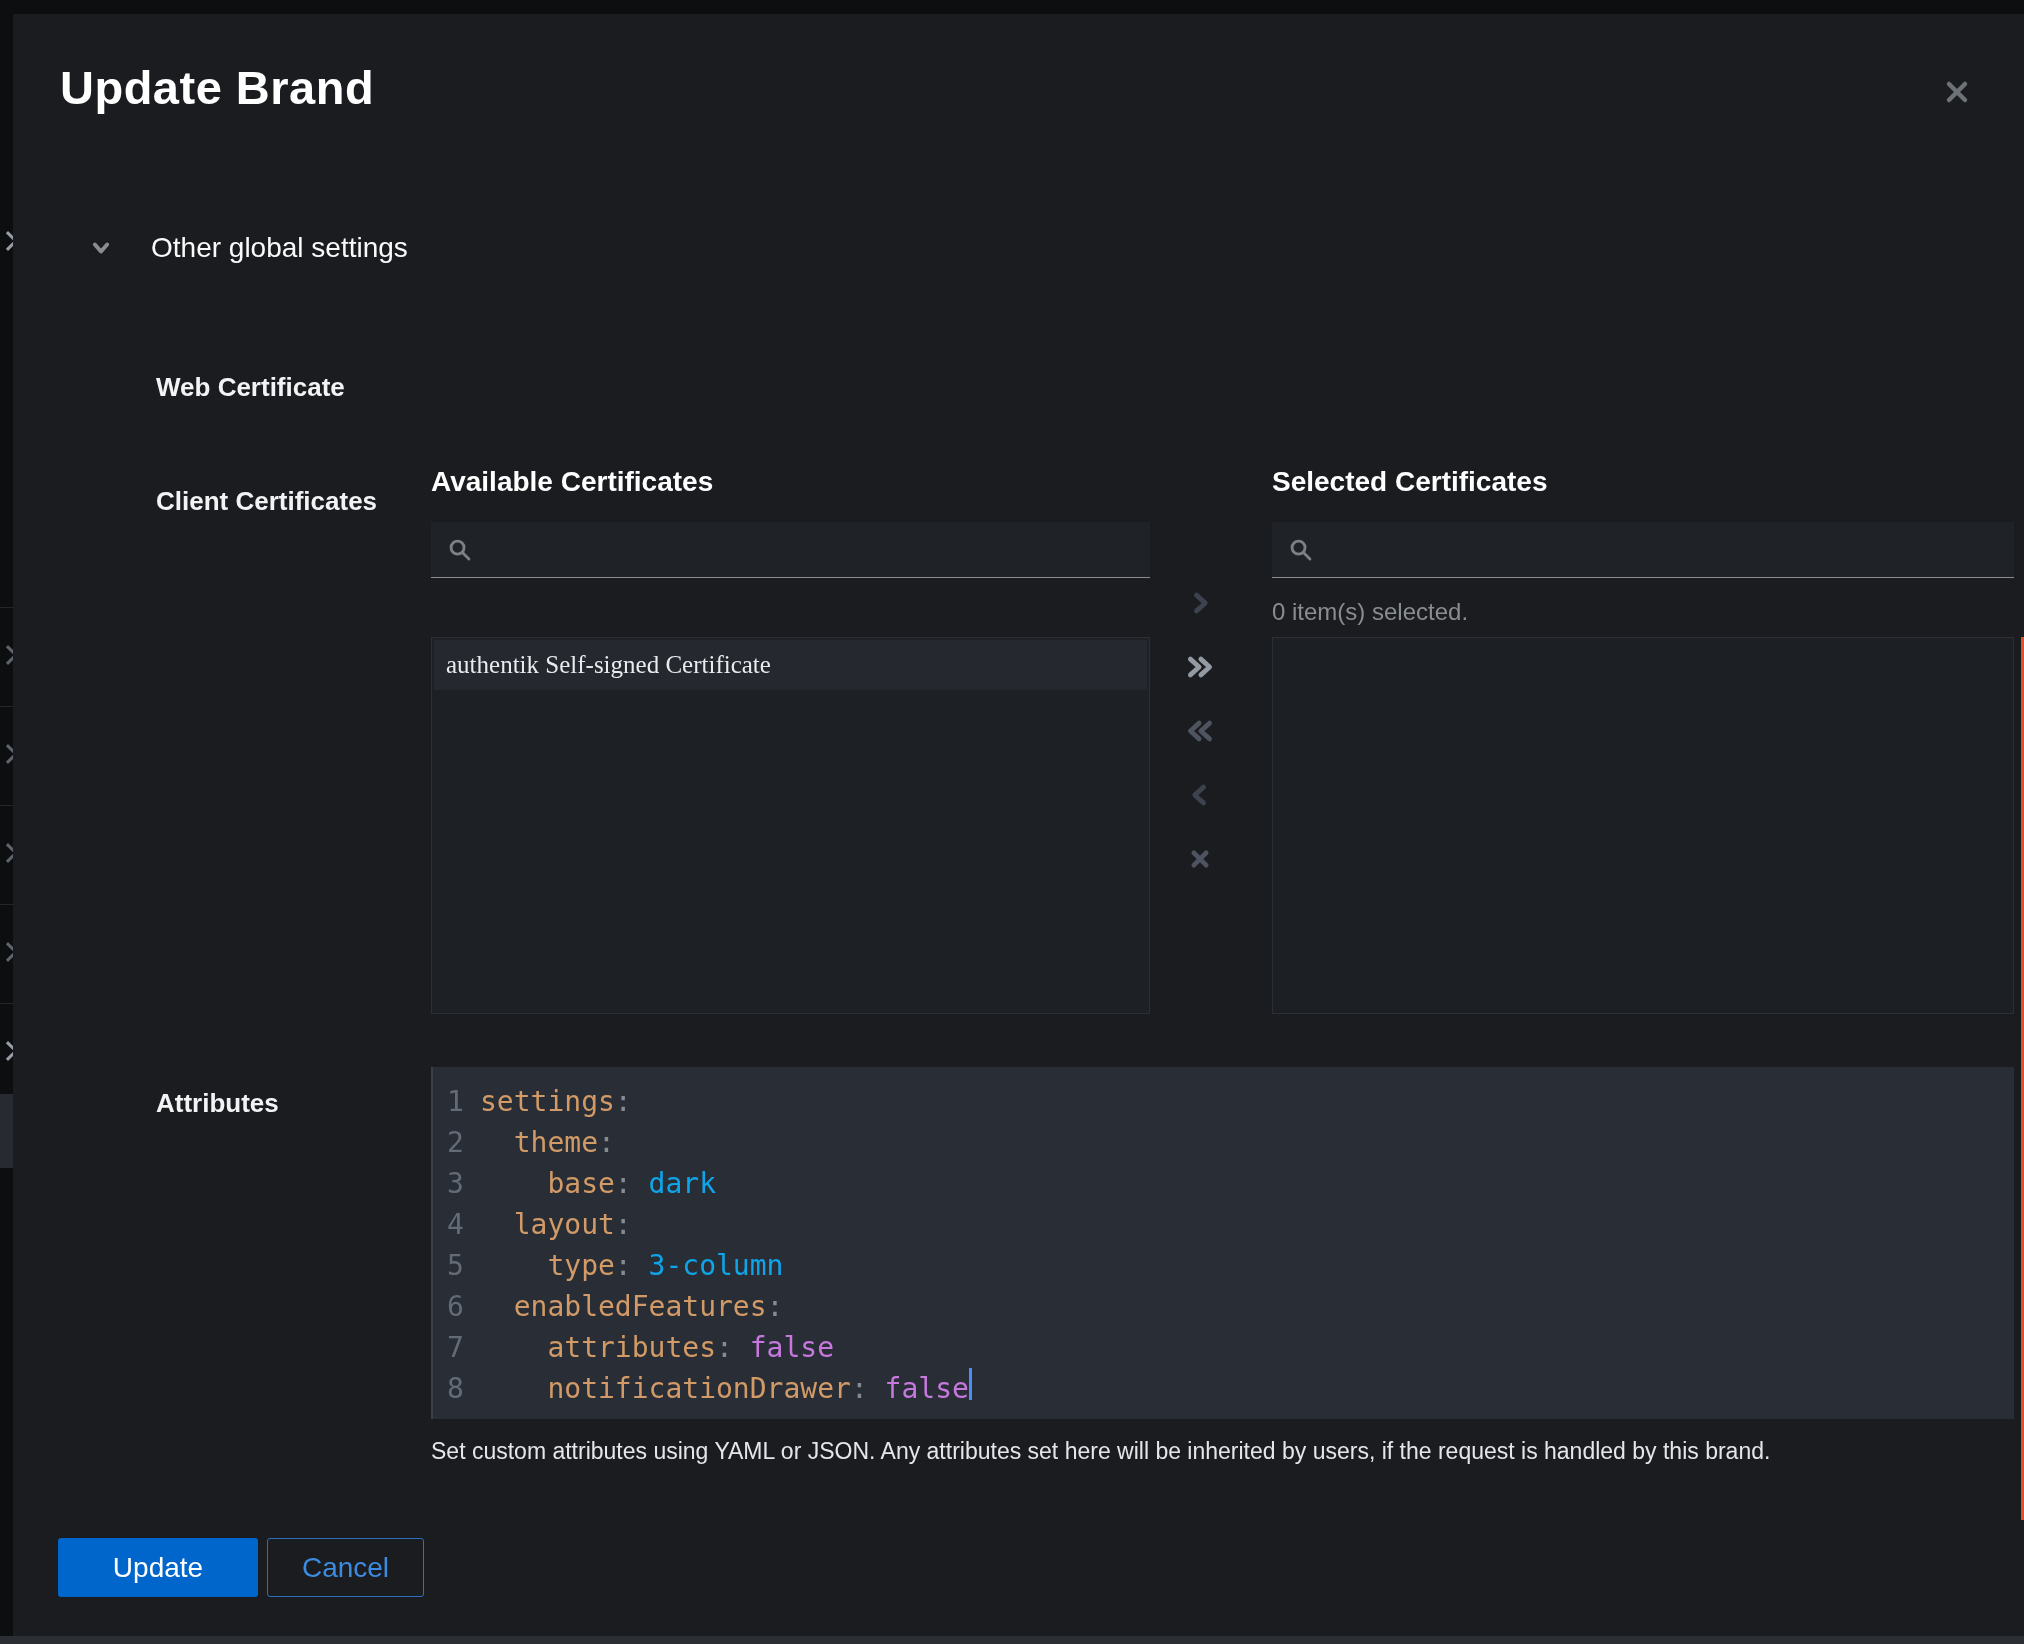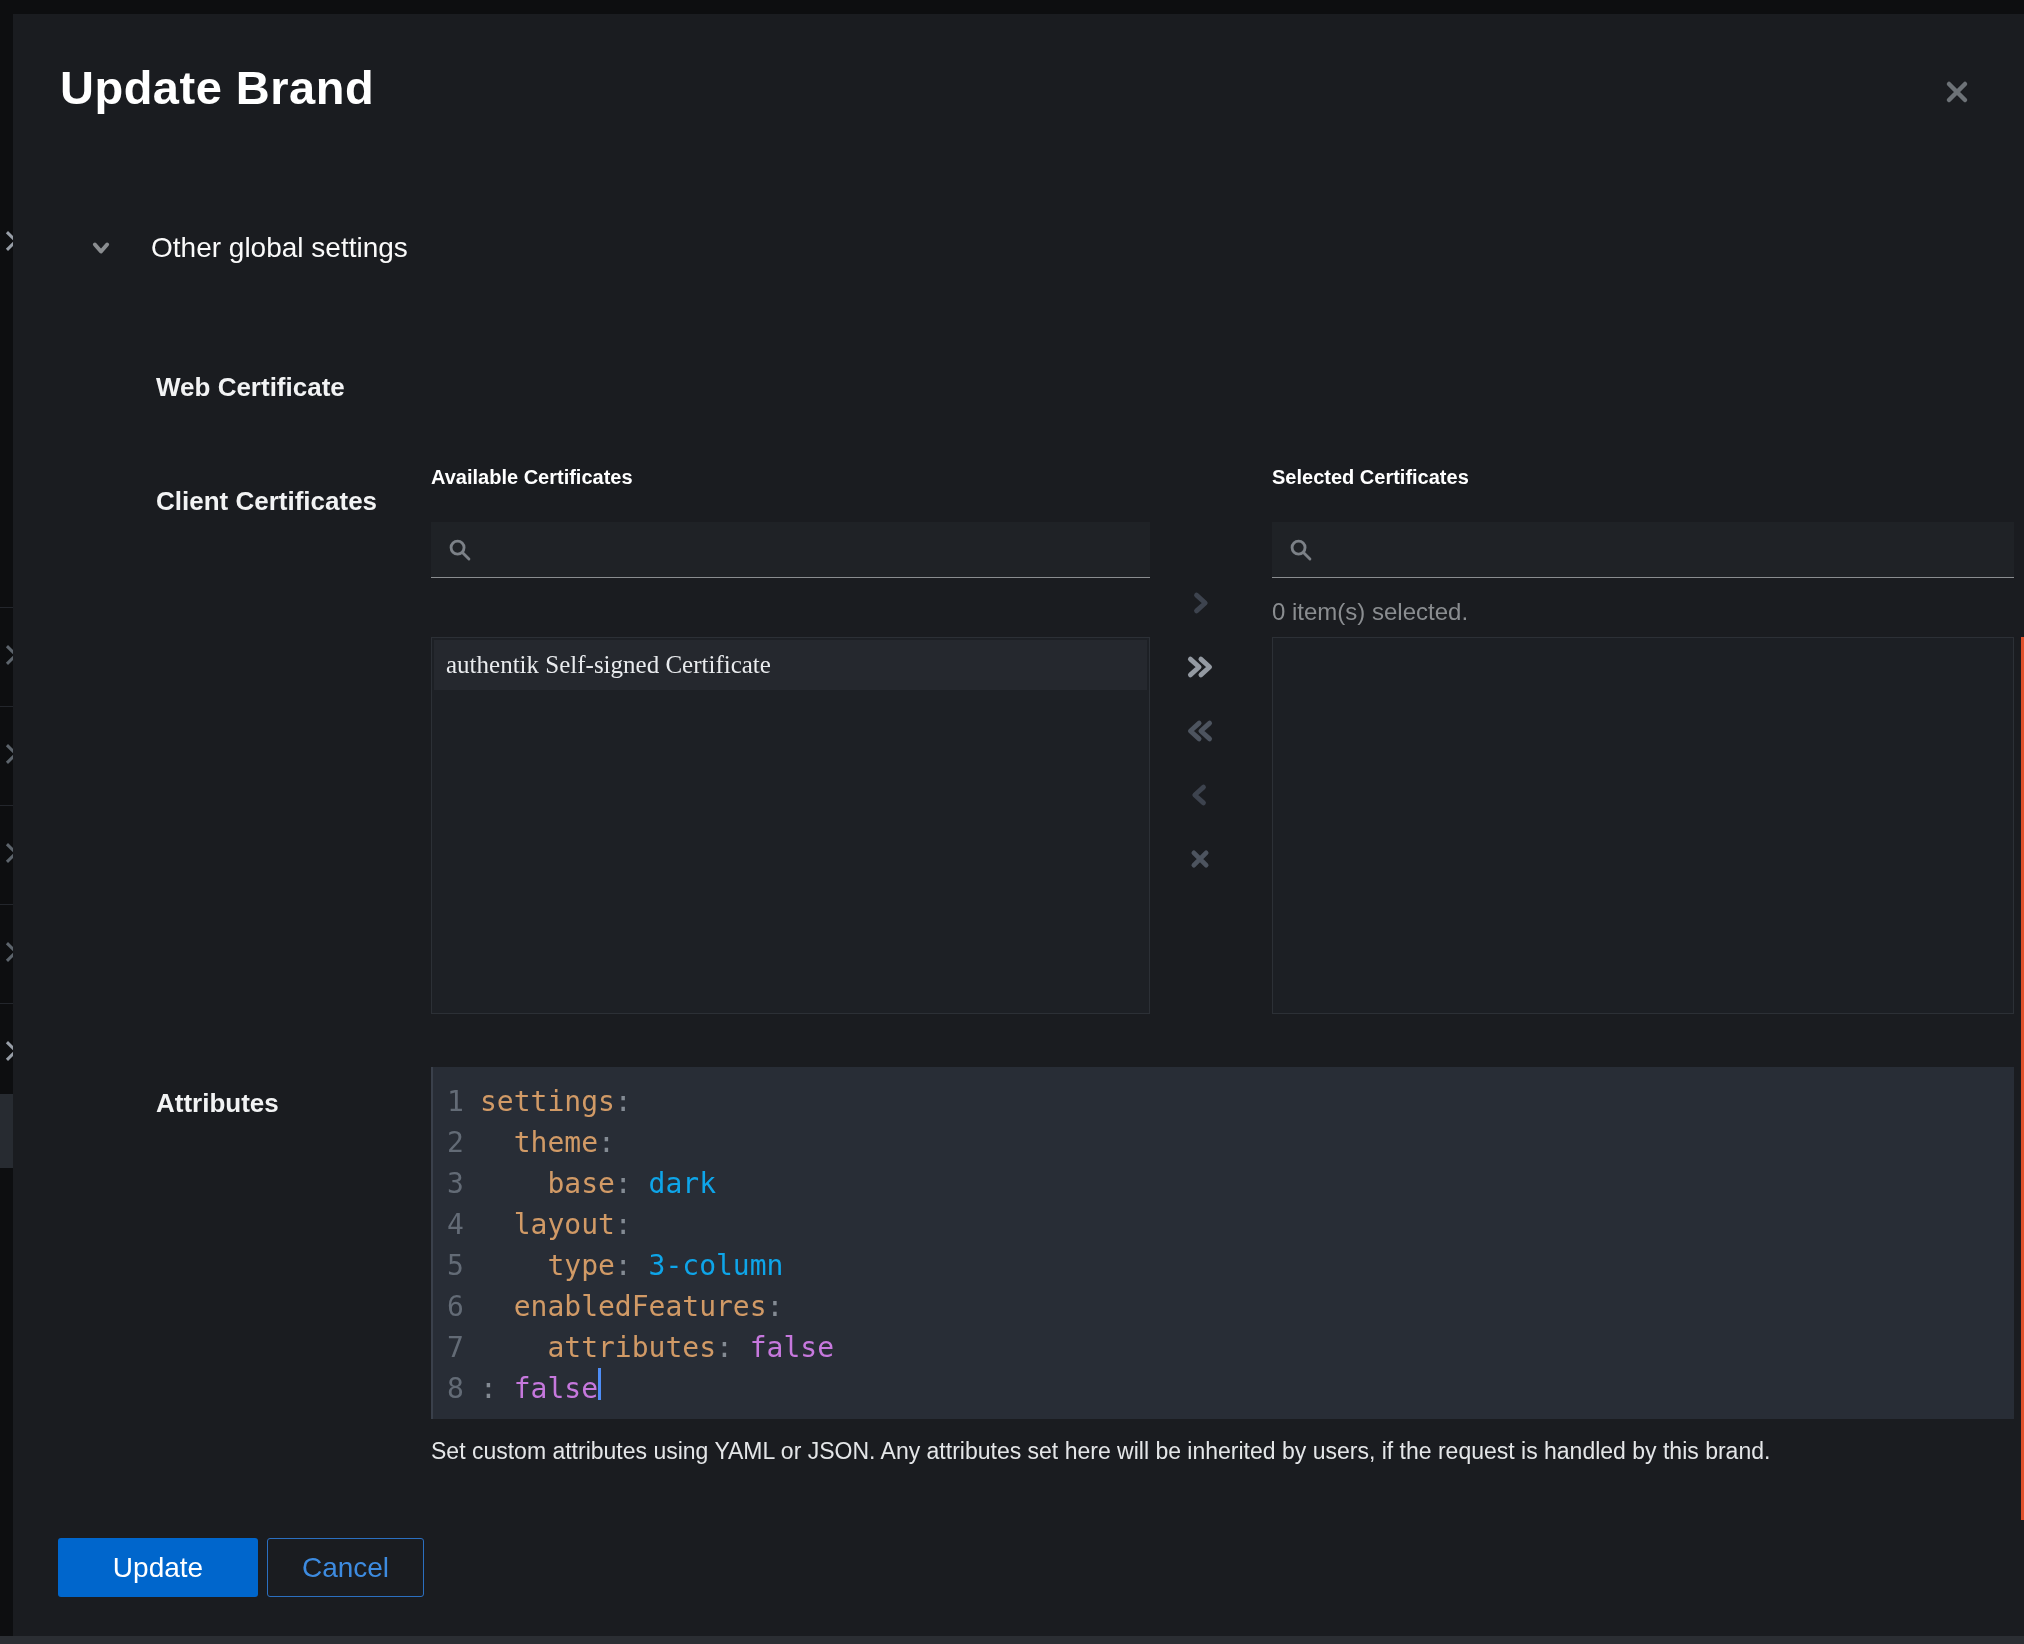--- a/index.html
+++ b/index.html
@@ -28,21 +28,21 @@
   .section-toggle .chev{color:#8a8d90;margin-right:36px;display:flex;}
   .section-label{font-size:28px;color:#fafafa;}
 
   .form-label{position:absolute;left:143px;font-size:26px;font-weight:bold;color:#f2f3f4;}
 
   .text-input{background:#1f2226;border:none;border-bottom:1px solid #8a8d90;color:#e8e8e8;
               font-size:28px;font-family:"Liberation Sans",sans-serif;outline:none;padding:0 18px;}
   .text-input::placeholder{color:#6b7076;}
   #web-cert-input{position:absolute;left:418px;top:336px;width:1583px;height:70px;}
 
-  .dl-header{position:absolute;font-size:20px;font-weight:bold;color:#fff;top:452px;}
+  .dl-header{position:absolute;font-size:28px;font-weight:bold;color:#fff;top:452px;}
   .search-wrap{position:absolute;top:508px;height:56px;}
   .search-wrap .text-input{width:100%;height:100%;padding-left:58px;}
   .search-wrap .sicon{position:absolute;left:16px;top:15px;color:#7c8187;pointer-events:none;}
 
   .dl-list{position:absolute;top:623px;height:377px;border:1px solid #2c3036;background:#1d2025;font-family:Liberation Serif, serif;}
   .dl-item{margin:2px;height:50px;line-height:50px;background:#25282e;color:#e9ebee;
            font-size:25px;padding-left:12px;cursor:pointer;white-space:nowrap;overflow:hidden;}
   .dl-status{position:absolute;left:1259px;top:584px;font-size:24px;color:#8a8d90;}
 
   .xfer-btn{position:absolute;left:1165px;width:44px;height:44px;background:none;border:none;
@@ -230,20 +230,21 @@
       </div>
       <div class="cline">
         <span class="num">7</span>
           <span class="tok-key">    attributes</span>
           <span class="tok-punct">:</span>
           <span class="tok-val"></span>
           <span class="tok-kw"> false</span>
       </div>
       <div class="cline">
         <span class="num">8</span>
+          <span class="tok-key">    notificationDrawer</span>
           <span class="tok-punct">:</span>
           <span class="tok-val"></span>
           <span class="tok-kw"> false</span>
           <span class="cursor"></span>
       </div>
     </div>
 
     <div class="help-text">Set custom attributes using YAML or JSON. Any attributes set here will be inherited by users, if the request is handled by this brand.</div>
 
     <button class="btn btn-primary">Update</button>

